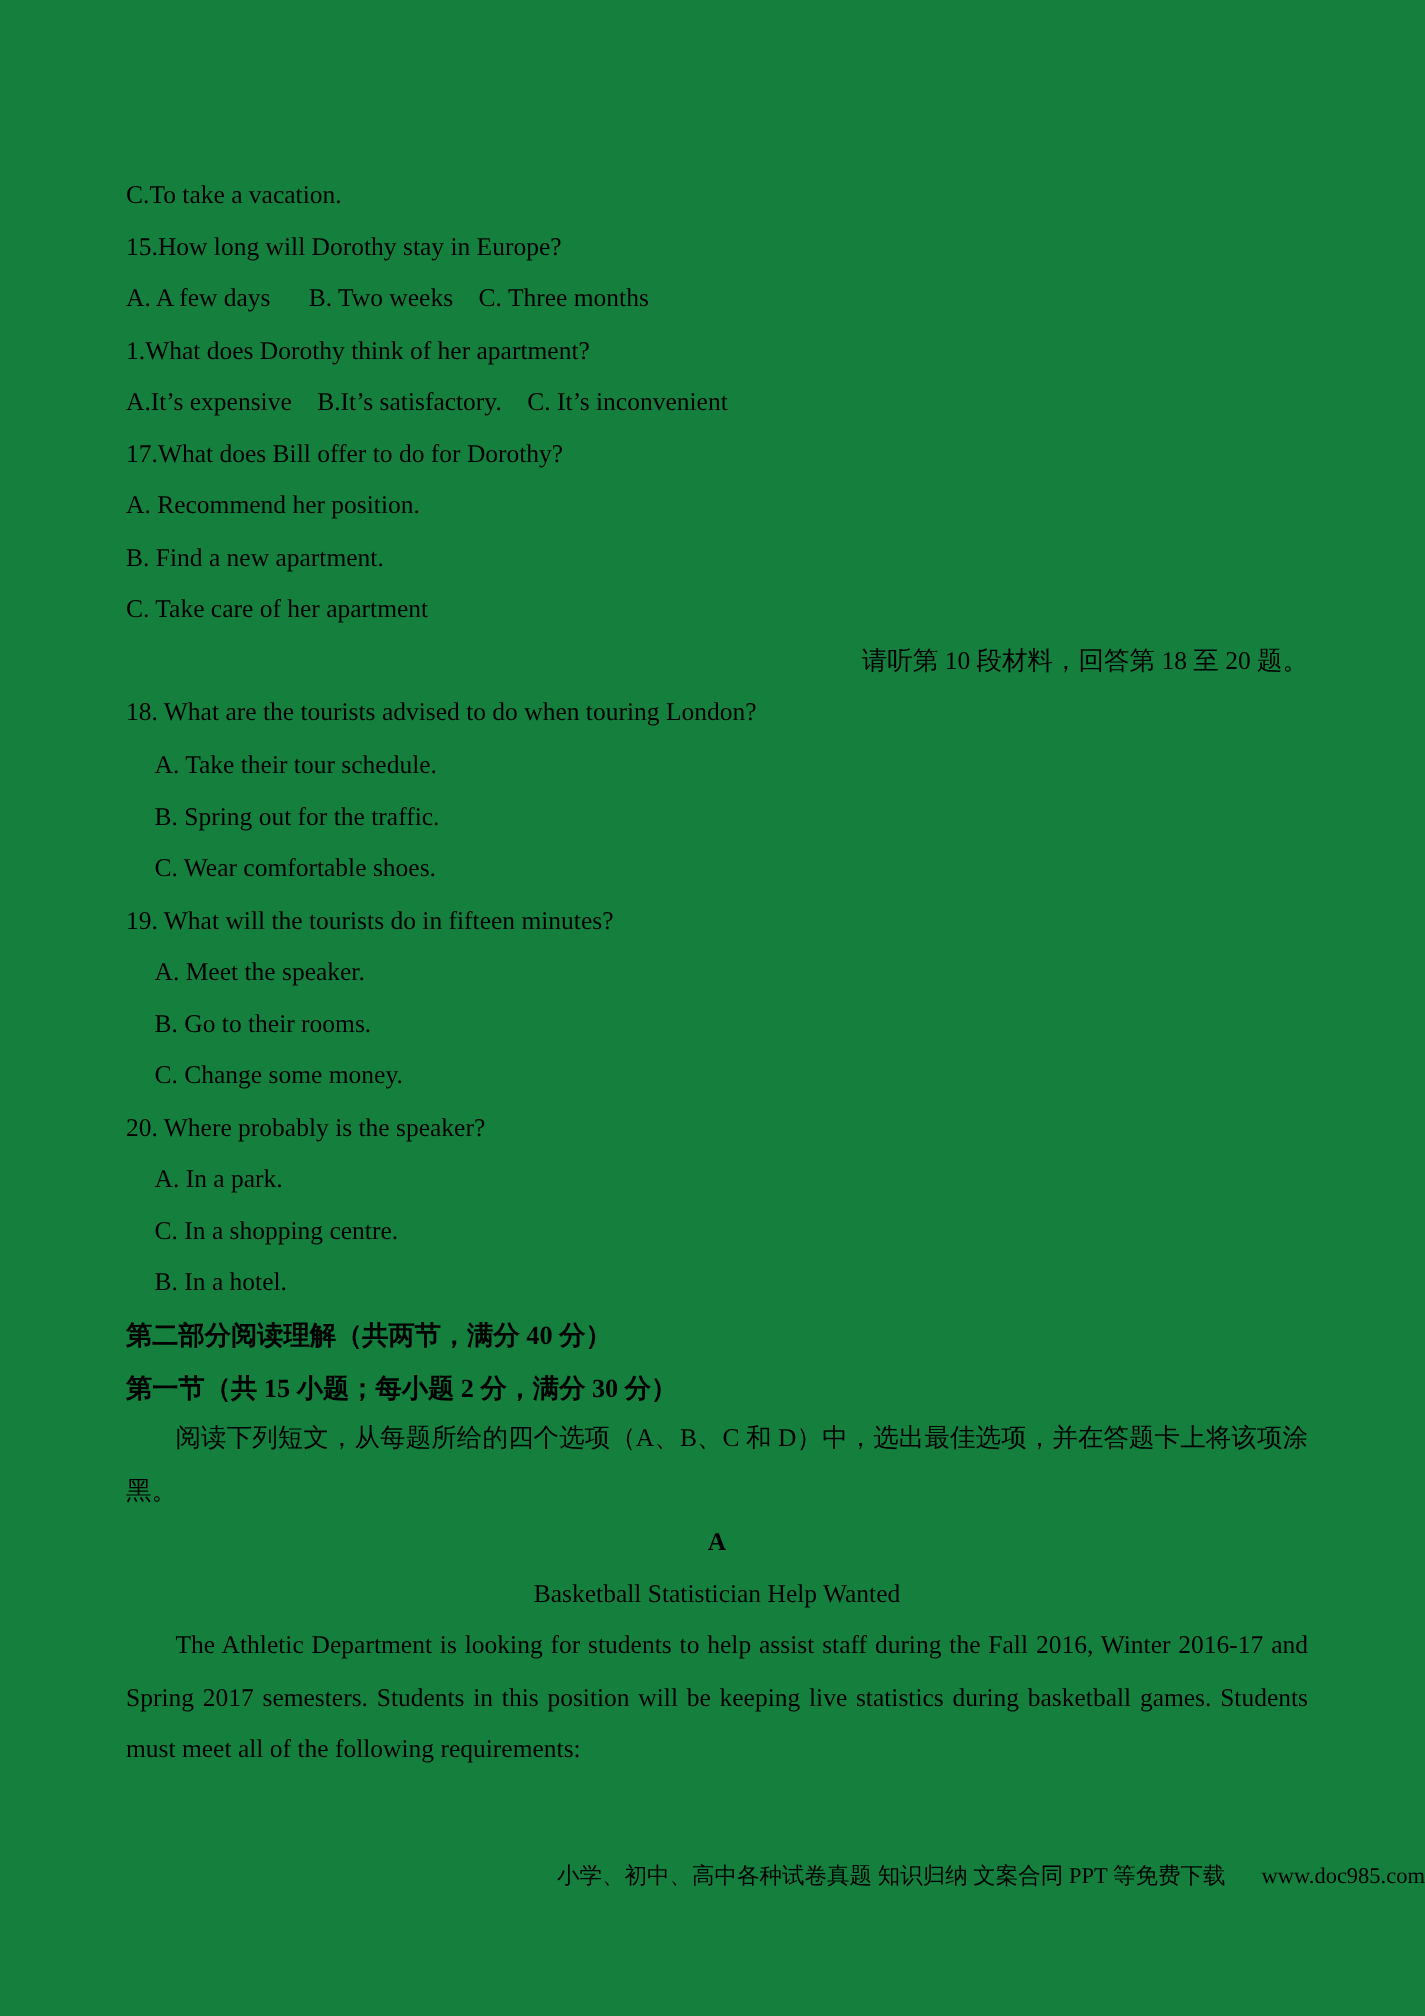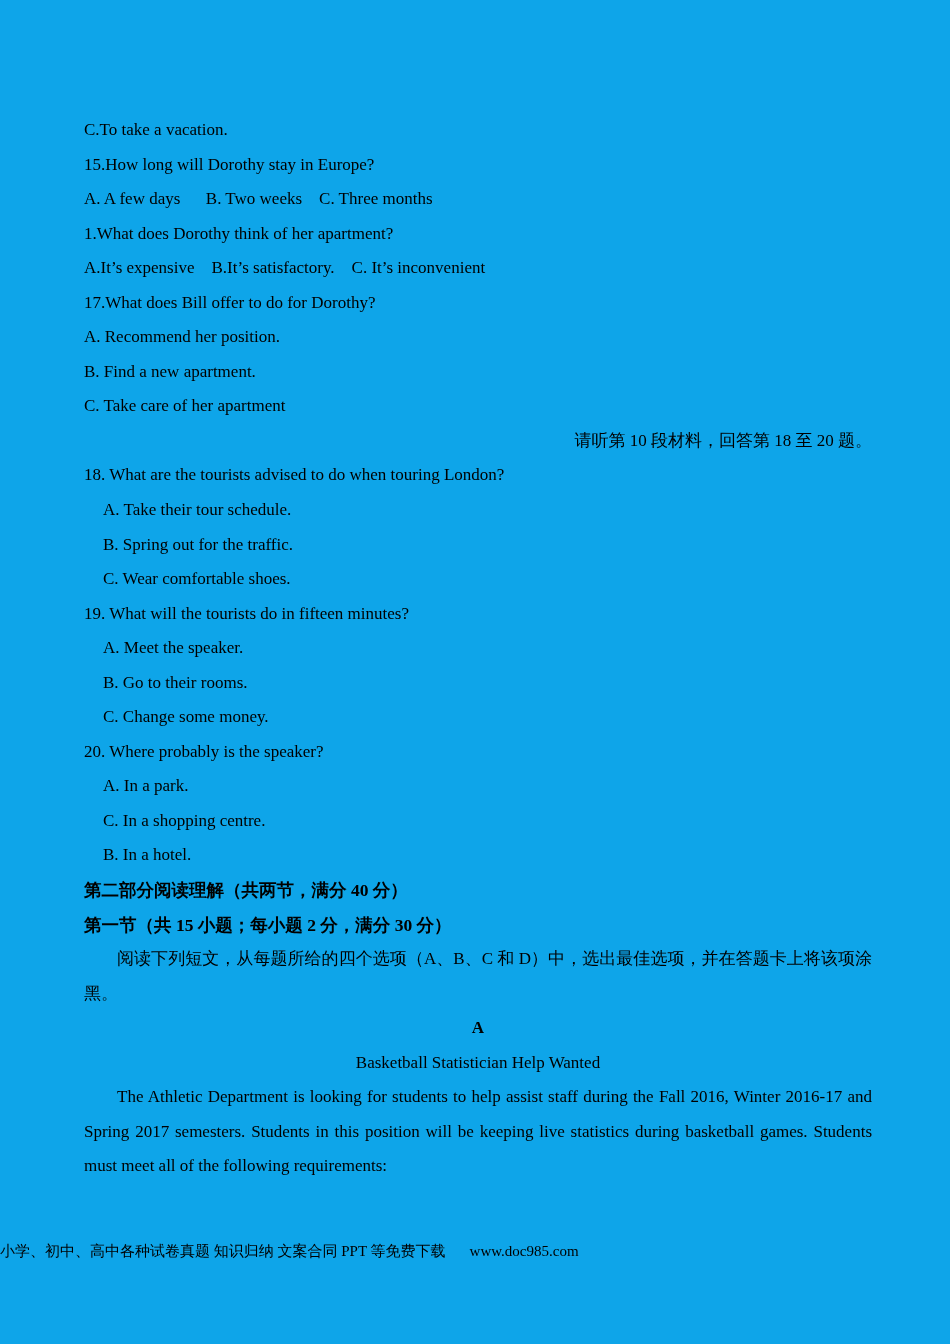--- a/index.html
+++ b/index.html
@@ -1,20 +1,20 @@
 <!DOCTYPE html>
 <html><head>
 <meta charset="utf-8">
 <style>
   html, body { margin: 0; padding: 0; background: #ffffff; }
   .page {
     position: relative;
     width: 950px;
     height: 1344px;
-    background: #0ea5e9;
+    background: #15803d;
     color: #000000;
     font-family: "Liberation Serif", "DejaVu Serif", serif;
     font-size: 17px;
     overflow: hidden;
   }
   .doc {
     position: absolute;
     left: 84px;
     right: 78px;
     top: 113px;
@@ -34,21 +34,21 @@
     text-align: justify;
     text-align-last: justify;
     overflow: hidden;
   }
   .indent2 { text-indent: 33px; }
   .footer {
     position: absolute;
     top: 1240px;
     left: 0;
     width: 100%;
-    text-align: left;
+    text-align: right;
     font-size: 15px;
     line-height: 22px;
     color: #000000;
   }
   .footer .url { margin-left: 24px; }
 </style>
 </head>
 <body>
 
 <div class="page">

